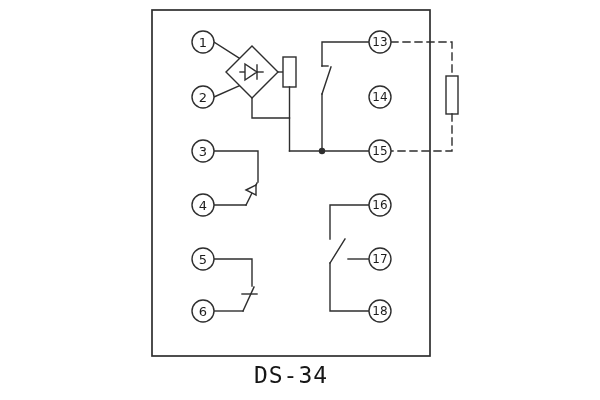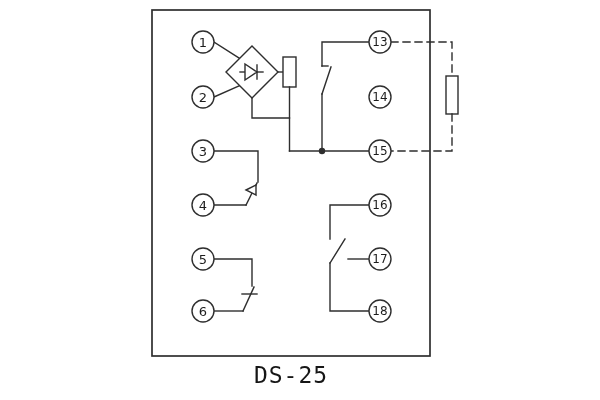--- a/index.html
+++ b/index.html
@@ -115,14 +115,14 @@
     <g>
       <circle class="sym" cx="380" cy="259" r="11"></circle>
       <text class="tnum tnum2" x="380" y="263">17</text>
     </g>
     <g>
       <circle class="sym" cx="380" cy="311" r="11"></circle>
       <text class="tnum tnum2" x="380" y="315">18</text>
     </g>
   </svg>
 
-  <div class="caption">DS-25</div>
+  <div class="caption">DS-34</div>
 </div>
 
 </body></html>

